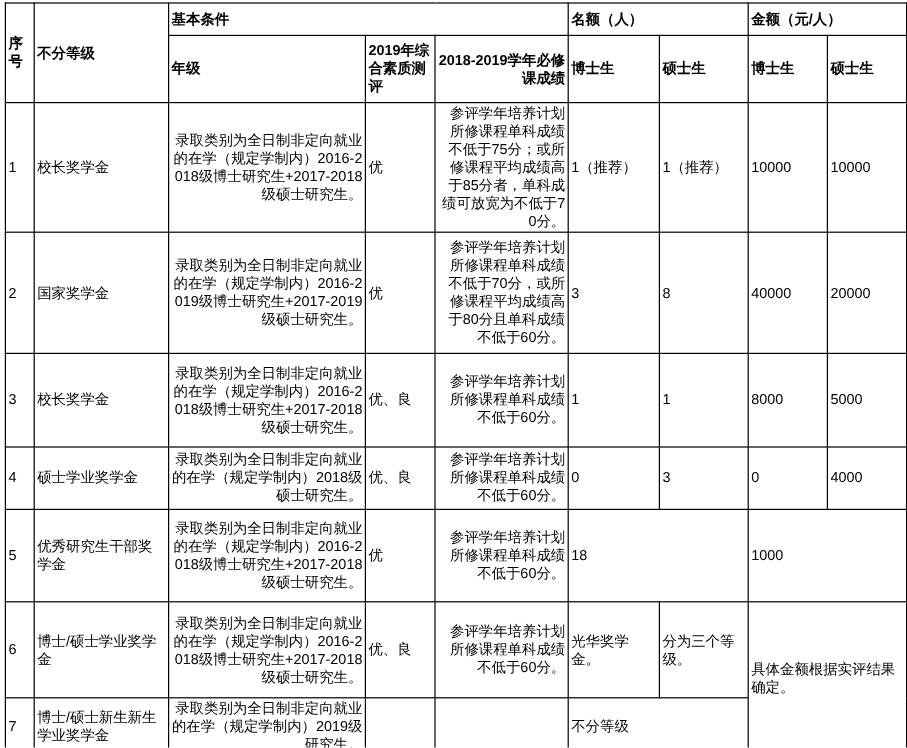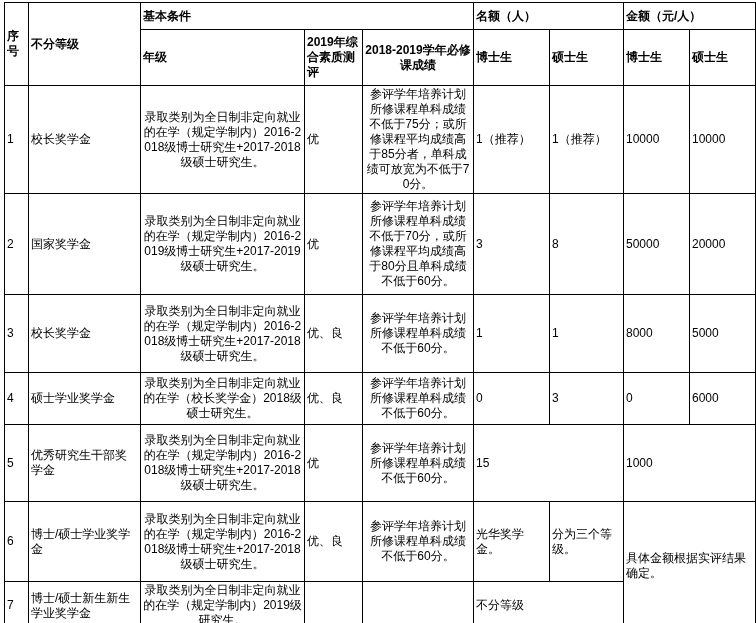--- a/index.html
+++ b/index.html
@@ -13,21 +13,21 @@
   }
   td{
     border:1px solid #000;
     font-size:12px;line-height:15px;
     padding:1px 2px;
     vertical-align:middle;
     overflow:hidden;
     word-break:break-all;
   }
   .c{}
-  .l{text-align:center;}
+  .l{text-align:right;}
   .b{font-weight:bold;}
   tr.hr1{height:27px;}
   tr.hr2{height:56px;}
   tr.r1{height:103px;}
   tr.r2{height:101px;}
   tr.r3{height:78px;}
   tr.r4{height:52px;}
   tr.r5{height:77px;}
   tr.r6{height:80px;}
   tr.r7{height:46px;}
@@ -80,55 +80,55 @@
   </tr>
 
   <tr class="r2">
     <td class="c">2</td>
     <td class="c">国家奖学金</td>
     <td class="l">录取类别为全日制非定向就业的在学（规定学制内）2016-2019级博士研究生+2017-2019级硕士研究生。</td>
     <td class="c">优</td>
     <td class="l">参评学年培养计划所修课程单科成绩不低于70分，或所修课程平均成绩高于80分且单科成绩不低于60分。</td>
     <td class="c">3</td>
     <td class="c">8</td>
-    <td class="c">50000</td>
+    <td class="c">40000</td>
     <td class="c">20000</td>
   </tr>
 
   <tr class="r3">
     <td class="c">3</td>
     <td class="c">校长奖学金</td>
     <td class="l">录取类别为全日制非定向就业的在学（规定学制内）2016-2018级博士研究生+2017-2018级硕士研究生。</td>
     <td class="c">优、良</td>
     <td class="l">参评学年培养计划所修课程单科成绩不低于60分。</td>
     <td class="c">1</td>
     <td class="c">1</td>
     <td class="c">8000</td>
     <td class="c">5000</td>
   </tr>
 
   <tr class="r4">
     <td class="c">4</td>
     <td class="c">硕士学业奖学金</td>
-    <td class="l">录取类别为全日制非定向就业的在学（校长奖学金）2018级硕士研究生。</td>
+    <td class="l">录取类别为全日制非定向就业的在学（规定学制内）2018级硕士研究生。</td>
     <td class="c">优、良</td>
     <td class="l">参评学年培养计划所修课程单科成绩不低于60分。</td>
     <td class="c">0</td>
     <td class="c">3</td>
     <td class="c">0</td>
-    <td class="c">6000</td>
+    <td class="c">4000</td>
   </tr>
 
   <tr class="r5">
     <td class="c">5</td>
     <td class="c">优秀研究生干部奖学金</td>
     <td class="l">录取类别为全日制非定向就业的在学（规定学制内）2016-2018级博士研究生+2017-2018级硕士研究生。</td>
     <td class="c">优</td>
     <td class="l">参评学年培养计划所修课程单科成绩不低于60分。</td>
-    <td colspan="2" class="c">15</td>
+    <td colspan="2" class="c">18</td>
     <td colspan="2" class="c">1000</td>
   </tr>
 
   <tr class="r6">
     <td class="c">6</td>
     <td class="c">博士/硕士学业奖学金</td>
     <td class="l">录取类别为全日制非定向就业的在学（规定学制内）2016-2018级博士研究生+2017-2018级硕士研究生。</td>
     <td class="c">优、良</td>
     <td class="l">参评学年培养计划所修课程单科成绩不低于60分。</td>
     <td class="c">光华奖学金。</td>

